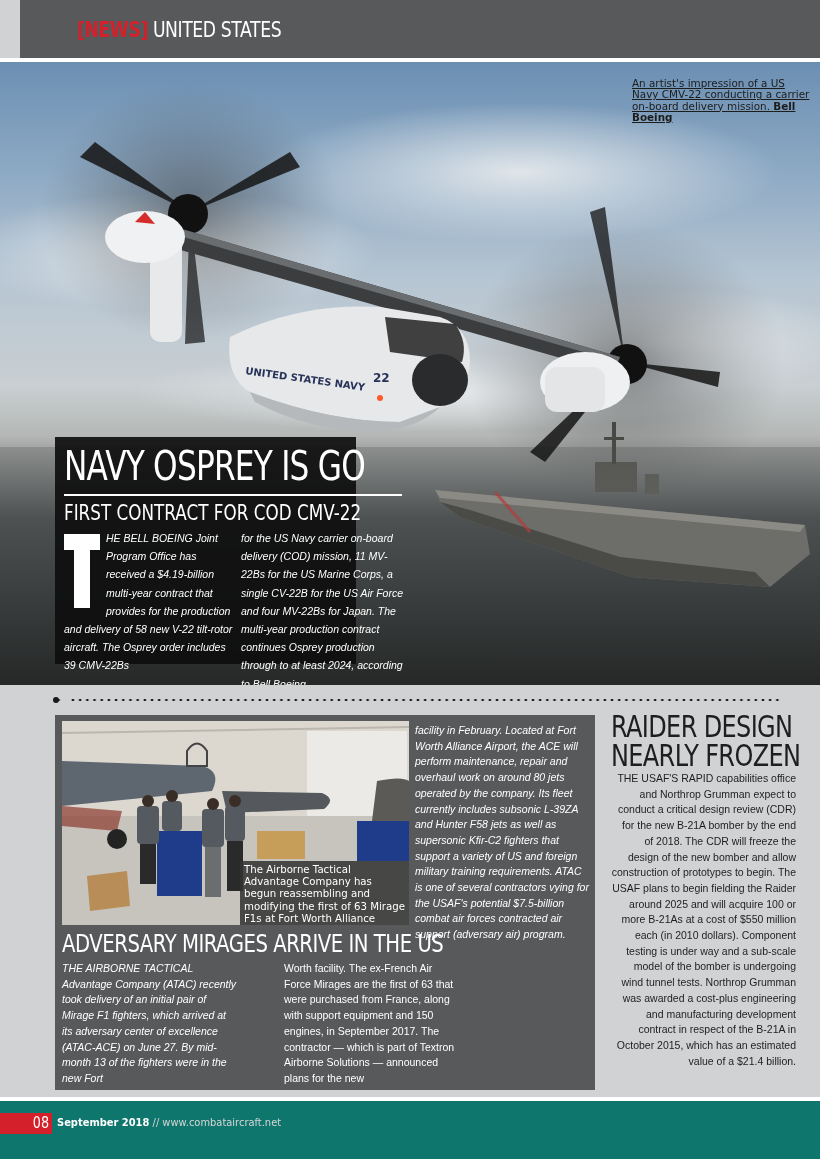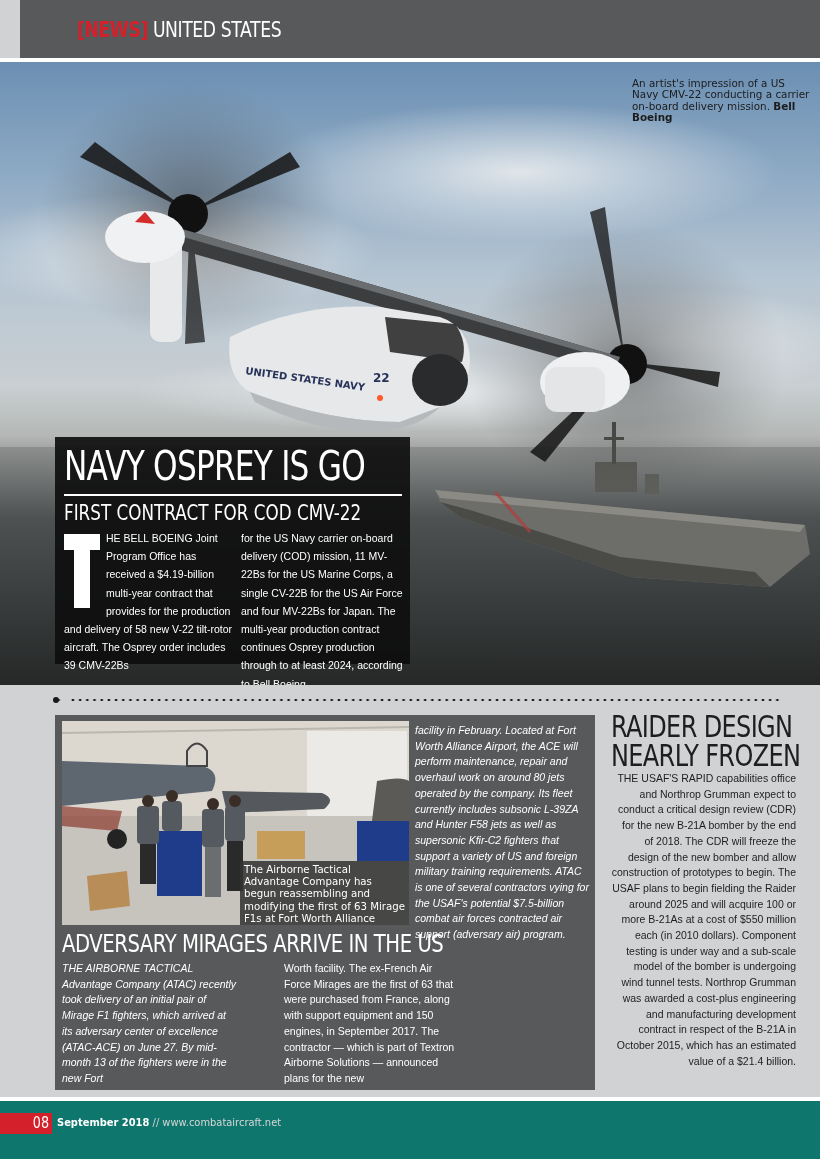--- a/index.html
+++ b/index.html
@@ -10,28 +10,28 @@
   .top-bar { position: absolute; left: 0; top: 0; width: 820px; height: 58px; background: #58595b; margin-left: 20px; }
   .top-bar .section { position: absolute; left: 57px; top: 18px; font-family: "DejaVu Sans", sans-serif; font-size: 21px; letter-spacing: -0.5px; transform: scaleX(0.82); transform-origin: left center; white-space: nowrap; }
   .top-bar .news { color: #d4202a; font-weight: bold; filter: blur(0.5px); }
   .top-bar .region { color: #ffffff; }
   .top-rule { position: absolute; left: 0; top: 58px; width: 820px; height: 4px; background: #ffffff; }
 
   
   .hero { position: absolute; left: 0; top: 62px; width: 820px; height: 623px; overflow: hidden;
     background: linear-gradient(180deg, #6b8fb3 0%, #8eaac4 18%, #b7c6d3 35%, #c9cfd2 52%, #b4b7b5 60%, #6c6f6e 68%, #3d4040 80%, #2c2e2e 100%); }
   .hero svg.scene { position: absolute; left: 0; top: 0; }
-  .hero .caption { position: absolute; left: 632px; top: 16px; width: 180px; font-family: "DejaVu Sans", sans-serif; font-size: 10.4px; line-height: 11.3px; color: #1c1c1c; }
+  .hero .caption { position: absolute; left: 632px; top: 16px; width: 180px; font-family: "DejaVu Sans", sans-serif; font-size: 10.4px; line-height: 11.3px; color: #1c1c1c; text-decoration: underline; }
   .hero .caption b { font-weight: bold; }
 
-  .osprey-box { position: absolute; left: 55px; top: 375px; width: 355px; height: 227px; background: rgba(14,14,14,0.92); }
+  .osprey-box { position: absolute; left: 55px; top: 375px; width: 301px; height: 227px; background: rgba(14,14,14,0.92); }
   .osprey-box .headline { position: absolute; left: 9px; top: 4px; font-family: "DejaVu Sans", sans-serif; color: #fff; font-size: 40px; letter-spacing: -1px; transform: scaleX(0.78); transform-origin: left top; white-space: nowrap; line-height: 50px; }
   .osprey-box .rule { position: absolute; left: 9px; top: 57px; width: 338px; height: 1.5px; background: #fff; }
   .osprey-box .subhead { position: absolute; left: 9px; top: 63px; font-family: "DejaVu Sans", sans-serif; color: #fff; font-size: 21px; transform: scaleX(0.8); transform-origin: left top; white-space: nowrap; line-height: 26px; }
-  .osprey-box .col { position: absolute; top: 92px; color: #fff; font-size: 10.5px; line-height: 18.2px; }
+  .osprey-box .col { position: absolute; top: 92px; color: #fff; font-size: 10.5px; line-height: 18.2px; font-style: italic; }
   .osprey-box .col1 { left: 9px; width: 172px; }
   .osprey-box .col2 { left: 186px; width: 165px; }
   .dropcap { float: left; width: 36px; height: 74px; margin: 5px 6px 0 0; position: relative; }
   .dropcap .bar { position: absolute; left: 0; top: 0; width: 36px; height: 16px; background: #fff; }
   .dropcap .stem { position: absolute; left: 10px; top: 0; width: 16px; height: 74px; background: #fff; }
 
   
   .dots { position: absolute; left: 55px; top: 697px; width: 726px; height: 6px;
     background-image: radial-gradient(circle, #1a1a1a 1.3px, transparent 1.5px);
     background-size: 7.2px 6px; background-repeat: repeat-x; }

